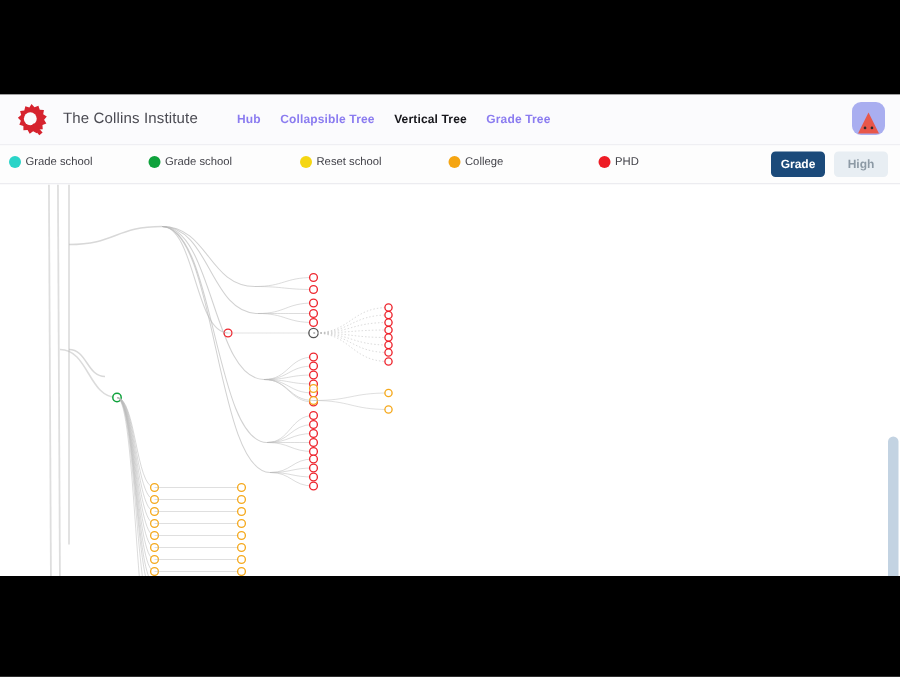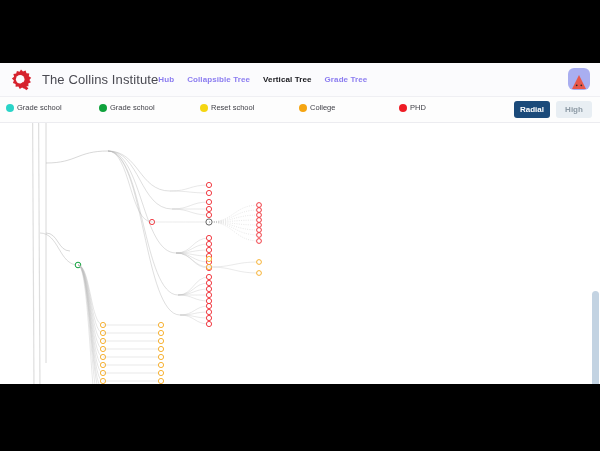--- a/index.html
+++ b/index.html
@@ -19,24 +19,24 @@
 
   
   #header {
     position: absolute; left: 0; top: 0; width: 600px; height: 34px;
     background: #fbfbfd;
     border-bottom: 1px solid #efeff3;
     display: flex; align-items: center;
   }
   #logo { margin-left: 9px; width: 24px; height: 24px; flex: 0 0 auto; }
   #brand {
-    margin-left: 9px; font-size: 13px; color: #4a4a52; letter-spacing: .1px;
+    margin-left: 9px; font-size: 10px; color: #4a4a52; letter-spacing: .1px;
     white-space: nowrap;
   }
-  #nav { display: flex; align-items: center; gap: 13px; }
+  #nav { margin-left: 26px; display: flex; align-items: center; gap: 13px; }
   .nav-link {
     font-size: 8px; font-weight: bold; color: #8b7cf0; white-space: nowrap;
     cursor: pointer; letter-spacing: .1px;
   }
   .nav-link.active { color: #17171c; text-align: center; }
   #avatar {
     position: absolute; right: 10px; top: 5px;
     width: 22px; height: 22px; border-radius: 6px;
     background: #a9aef0; cursor: pointer;
     display: flex; align-items: flex-end; justify-content: center;
@@ -127,21 +127,21 @@
       <div class="legend-item" style="left:299px">
         <span class="legend-dot" style="background:#f5a512"></span>
         <span class="legend-label">College</span>
       </div>
 
       <div class="legend-item" style="left:399px">
         <span class="legend-dot" style="background:#ee1c25"></span>
         <span class="legend-label">PHD</span>
       </div>
 
-      <button id="btn-print">Radial</button>
+      <button id="btn-print">Grade</button>
       <button id="btn-reset">High</button>
     </div>
 
     <div id="canvas">
       <svg id="tree-svg" width="600" height="261" viewBox="0 0 600 261">
           <line x1="32" y1="-120" x2="34" y2="270" stroke="#b8b8b8" stroke-width="1.2" opacity="0.45"></line>
           <line x1="38" y1="-120" x2="40" y2="270" stroke="#b8b8b8" stroke-width="1.2" opacity="0.45"></line>
           <line x1="46" y1="-120" x2="46" y2="240" stroke="#b8b8b8" stroke-width="1.2" opacity="0.45"></line>
           <path d="M46,40 C77,40 77,28 108,28" fill="none" stroke="#b8b8b8" stroke-width="1" opacity="0.55"></path>
           <path d="M46,110 C58,110 58,128 70,128" fill="none" stroke="#b8b8b8" stroke-width="1" opacity="0.55"></path>

